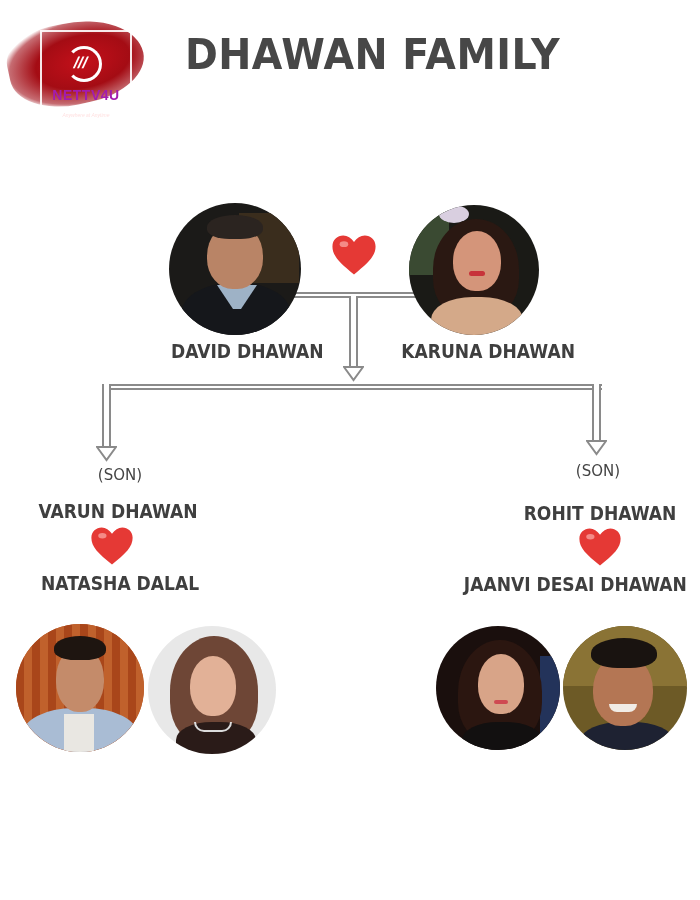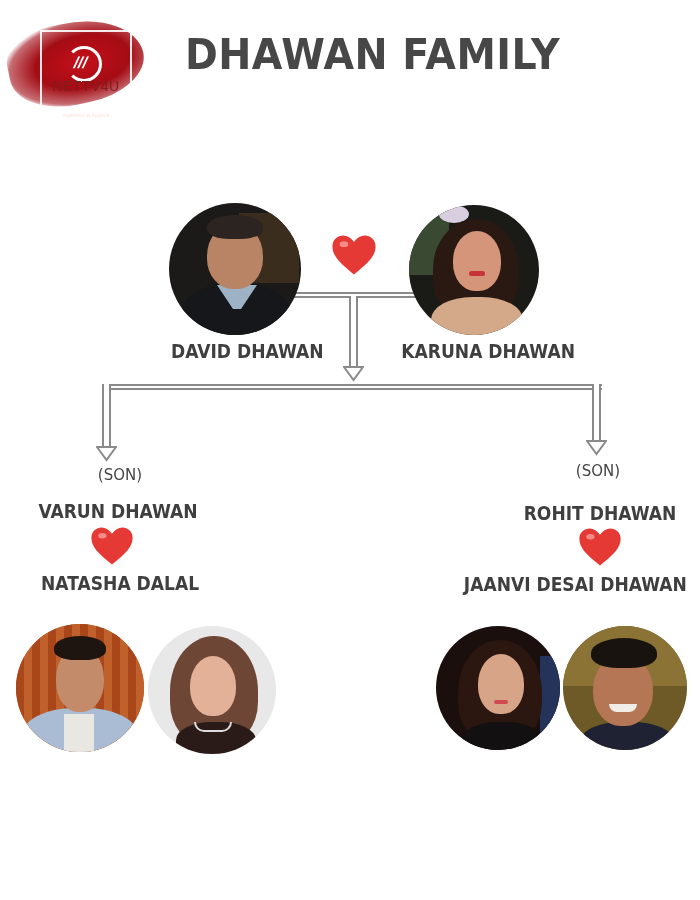--- a/index.html
+++ b/index.html
@@ -24,22 +24,22 @@
     .logo-circle {
       position: absolute; left: 58px; top: 36px; width: 36px; height: 36px;
       border: 3px solid #ffffff; border-radius: 50%; box-sizing: border-box;
       border-left-color: transparent;
     }
     .logo-mark {
       position: absolute; left: 66px; top: 44px; color: #fff; font-size: 16px; font-weight: bold;
       transform: skewX(-15deg);
     }
     .logo-text {
-      position: absolute; left: 36px; top: 68px; width: 84px; text-align: center;
-      color: #7f1d1d; font-weight: normal; font-size: 14px; letter-spacing: 0.5px;
+      position: absolute; left: 36px; top: 77px; width: 84px; text-align: center;
+      color: #a21caf; font-weight: bold; font-size: 14px; letter-spacing: 0.5px;
     }
     .logo-tag {
       position: absolute; left: 36px; top: 102px; width: 84px; text-align: center;
       color: #ffe0e0; font-size: 5px; font-style: italic;
     }
     
     .title {
       left: 185px; top: 28px; font-size: 43px; font-weight: bold; color: #474747;
       letter-spacing: 0.5px; line-height: 52px; transform: scaleX(0.92); transform-origin: left;
       font-family: "DejaVu Sans", sans-serif;

